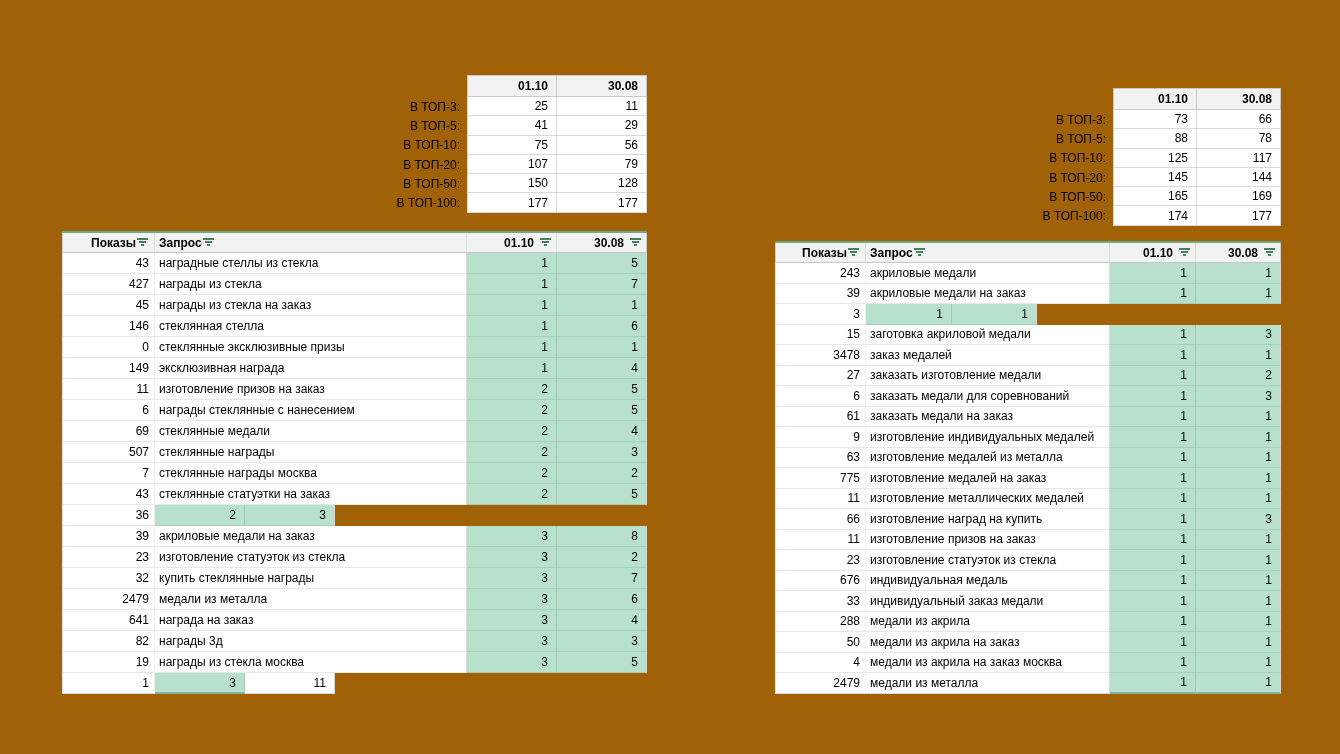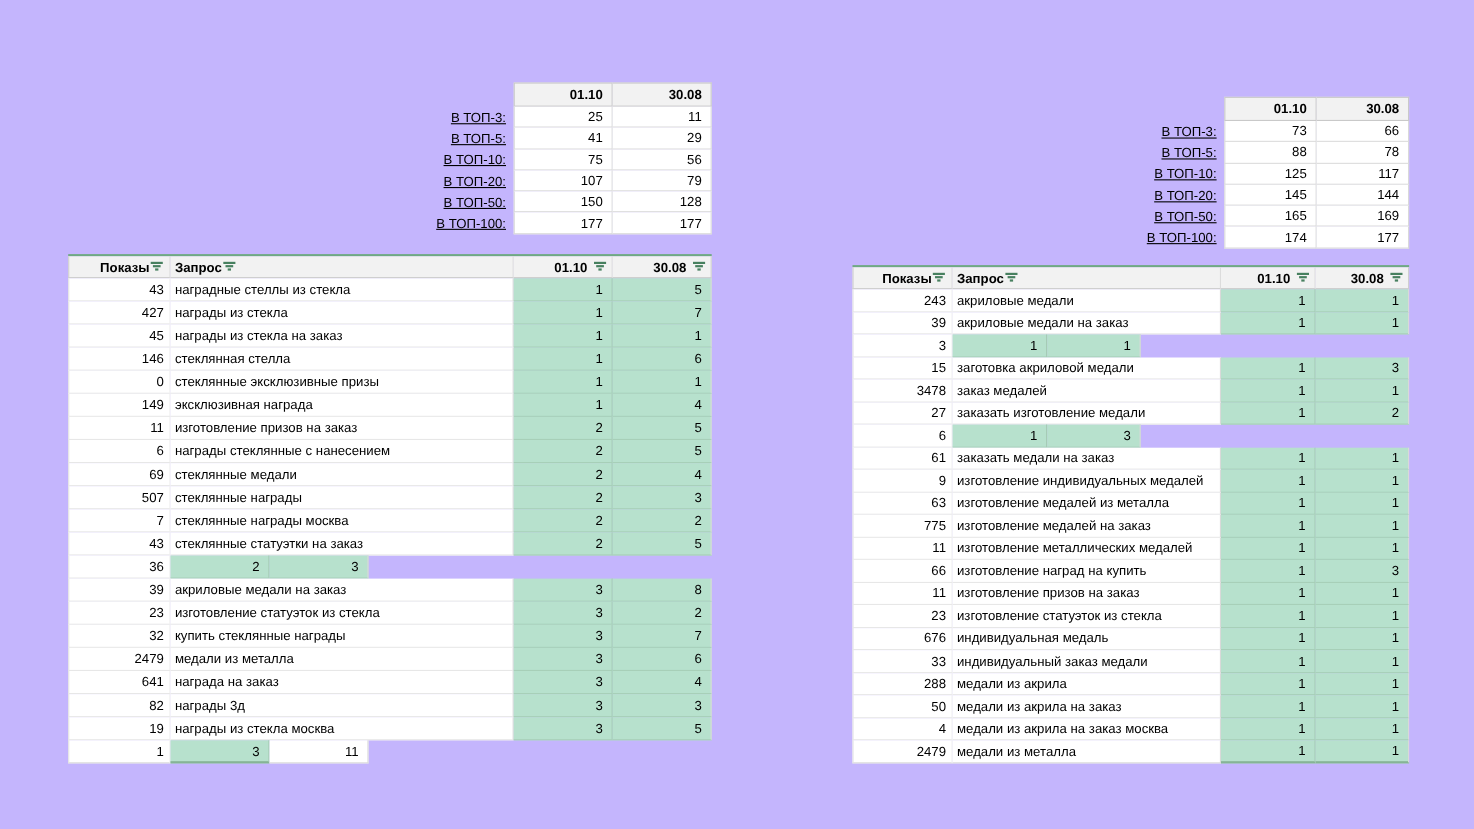--- a/index.html
+++ b/index.html
@@ -1,30 +1,30 @@
 <!DOCTYPE html>
 <html><head>
 <meta charset="utf-8">
 <style>
   html,body{margin:0;padding:0;background:#fff;}
   #stage{
-    position:relative;width:1340px;height:754px;background:#c4b5fd;overflow:hidden;
+    position:relative;width:1340px;height:754px;background:#a16207;overflow:hidden;
     font-family:"Liberation Sans","DejaVu Sans",sans-serif;font-size:12px;color:#000;
   }
   .tbl{position:absolute;}
   .row{display:flex;}
   .cell{
     box-sizing:border-box;display:flex;align-items:center;
     white-space:nowrap;overflow:hidden;
   }
 
   
   .sum .row{height:var(--rh);}
   .sum .hdr-row{height:var(--hh);}
-  .sum-label{width:var(--wl);justify-content:flex-end;padding-right:7px;text-decoration:underline;}
+  .sum-label{width:var(--wl);justify-content:flex-end;padding-right:7px;}
   .sum-val{
     width:var(--wv);justify-content:flex-end;padding-right:8px;background:#fff;
     border-right:1px solid #d9d9d9;border-bottom:1px solid #d9d9d9;
   }
   .sum .row .sum-val:nth-child(2){border-left:1px solid #d9d9d9;}
   .sum .hdr-row .sum-val{
     background:#f2f2f2;font-weight:bold;
     border-top:1px solid #c9c9c9;border-right:1px solid #c9c9c9;border-bottom:1px solid #c9c9c9;
   }
   .sum .hdr-row .sum-val:nth-child(2){border-left:1px solid #c9c9c9;}
@@ -351,20 +351,21 @@
           <div class="cell c4 pos green">1</div>
         </div>
         <div class="row body-row">
           <div class="cell c1">27</div>
           <div class="cell c2">заказать изготовление медали</div>
           <div class="cell c3 pos green">1</div>
           <div class="cell c4 pos green">2</div>
         </div>
         <div class="row body-row">
           <div class="cell c1">6</div>
+          <div class="cell c2">заказать медали для соревнований</div>
           <div class="cell c3 pos green">1</div>
           <div class="cell c4 pos green">3</div>
         </div>
         <div class="row body-row">
           <div class="cell c1">61</div>
           <div class="cell c2">заказать медали на заказ</div>
           <div class="cell c3 pos green">1</div>
           <div class="cell c4 pos green">1</div>
         </div>
         <div class="row body-row">

